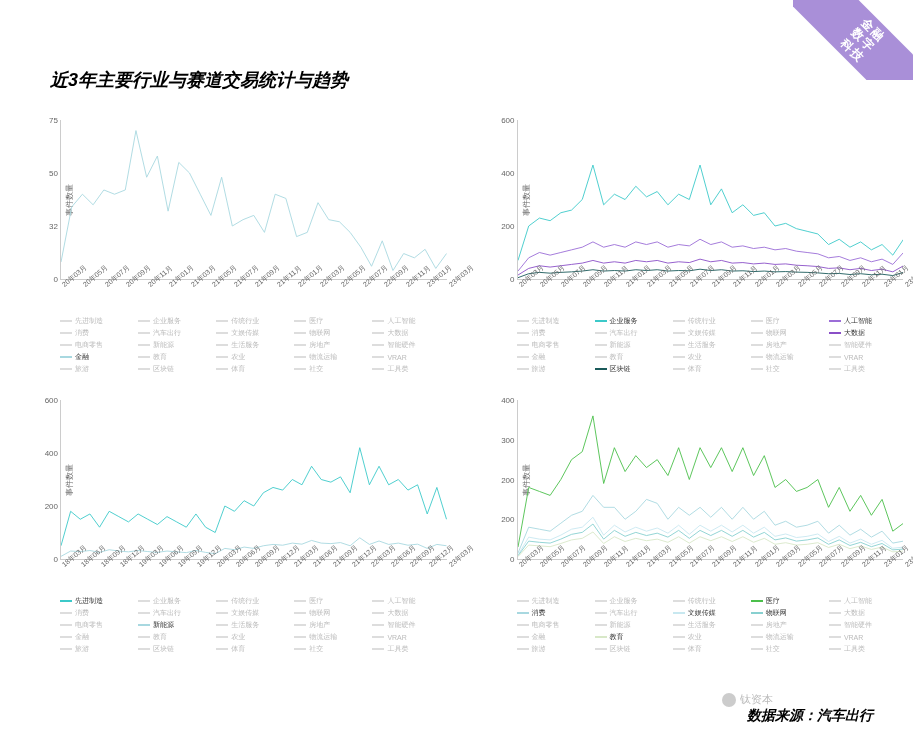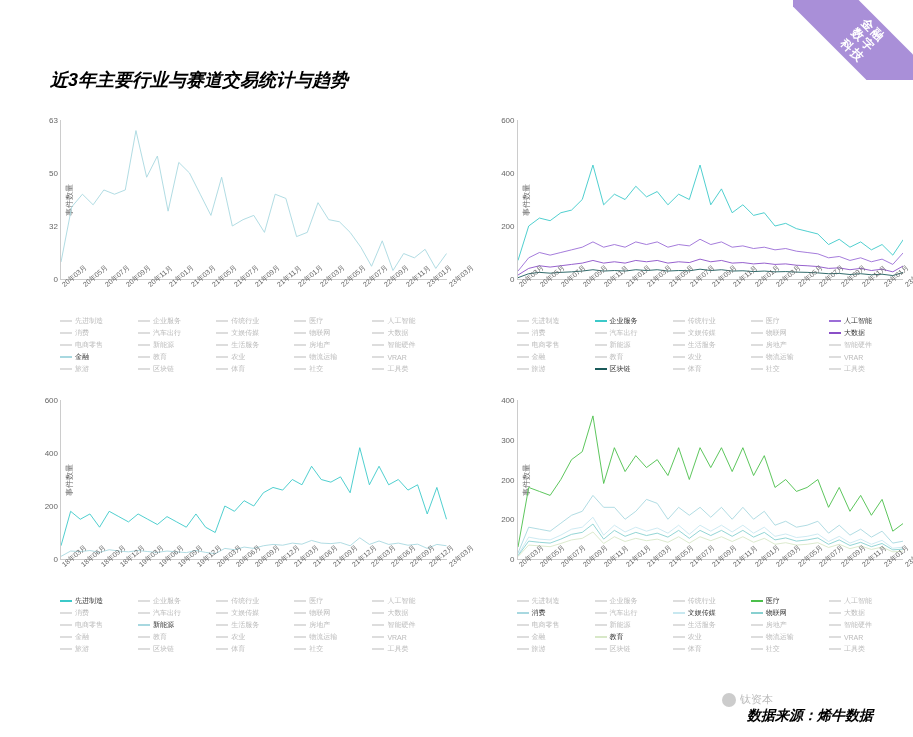--- a/index.html
+++ b/index.html
@@ -38,21 +38,21 @@
 
 <div class="title">近3年主要行业与赛道交易统计与趋势</div>
 
 <div class="grid">
     <div class="panel">
       <div class="chart-area">
         <div class="ylabel">事件数量</div>
         <div class="ytick" style="top: 100%;">0</div>
         <div class="ytick" style="top: 66.6667%;">32</div>
         <div class="ytick" style="top: 33.3333%; padding-left: 27px;">50</div>
-        <div class="ytick" style="top: 0%;">63</div>
+        <div class="ytick" style="top: 0%;">75</div>
         <svg class="lines" viewBox="0 0 100 100" preserveAspectRatio="none">
           <polyline points="0.00,89.33 2.78,54.67 5.56,46.67 8.33,53.33 11.11,44.00 13.89,46.67 16.67,44.00 19.44,6.67 22.22,36.00 25.00,22.67 27.78,57.33 30.56,26.67 33.33,33.33 36.11,46.67 38.89,60.00 41.67,36.00 44.44,66.67 47.22,62.67 50.00,60.00 52.78,70.67 55.56,46.67 58.33,49.33 61.11,73.33 63.89,70.67 66.67,52.00 69.44,62.67 72.22,64.00 75.00,70.67 77.78,80.00 80.56,92.00 83.33,76.00 86.11,94.67 88.89,84.00 91.67,86.67 94.44,81.33 97.22,93.33 100.00,84.00" fill="none" stroke="#a8d8e0" stroke-width="0.9" vector-effect="non-scaling-stroke"></polyline>
         </svg>
       </div>
       <div class="xticks">
         <div class="xtick" style="left: 0%;">20年03月</div>
         <div class="xtick" style="left: 5.55556%;">20年05月</div>
         <div class="xtick" style="left: 11.1111%;">20年07月</div>
         <div class="xtick" style="left: 16.6667%;">20年09月</div>
         <div class="xtick" style="left: 22.2222%;">20年11月</div>
@@ -589,13 +589,13 @@
           <span>工具类</span>
         </div>
       </div>
     </div>
   </div>
 
 <div class="watermark">
   <span class="wm-icon"></span>
   <span>钛资本</span>
 </div>
-<div class="source">数据来源：烯牛数据</div>
+<div class="source">数据来源：汽车出行</div>
 
 </body></html>

